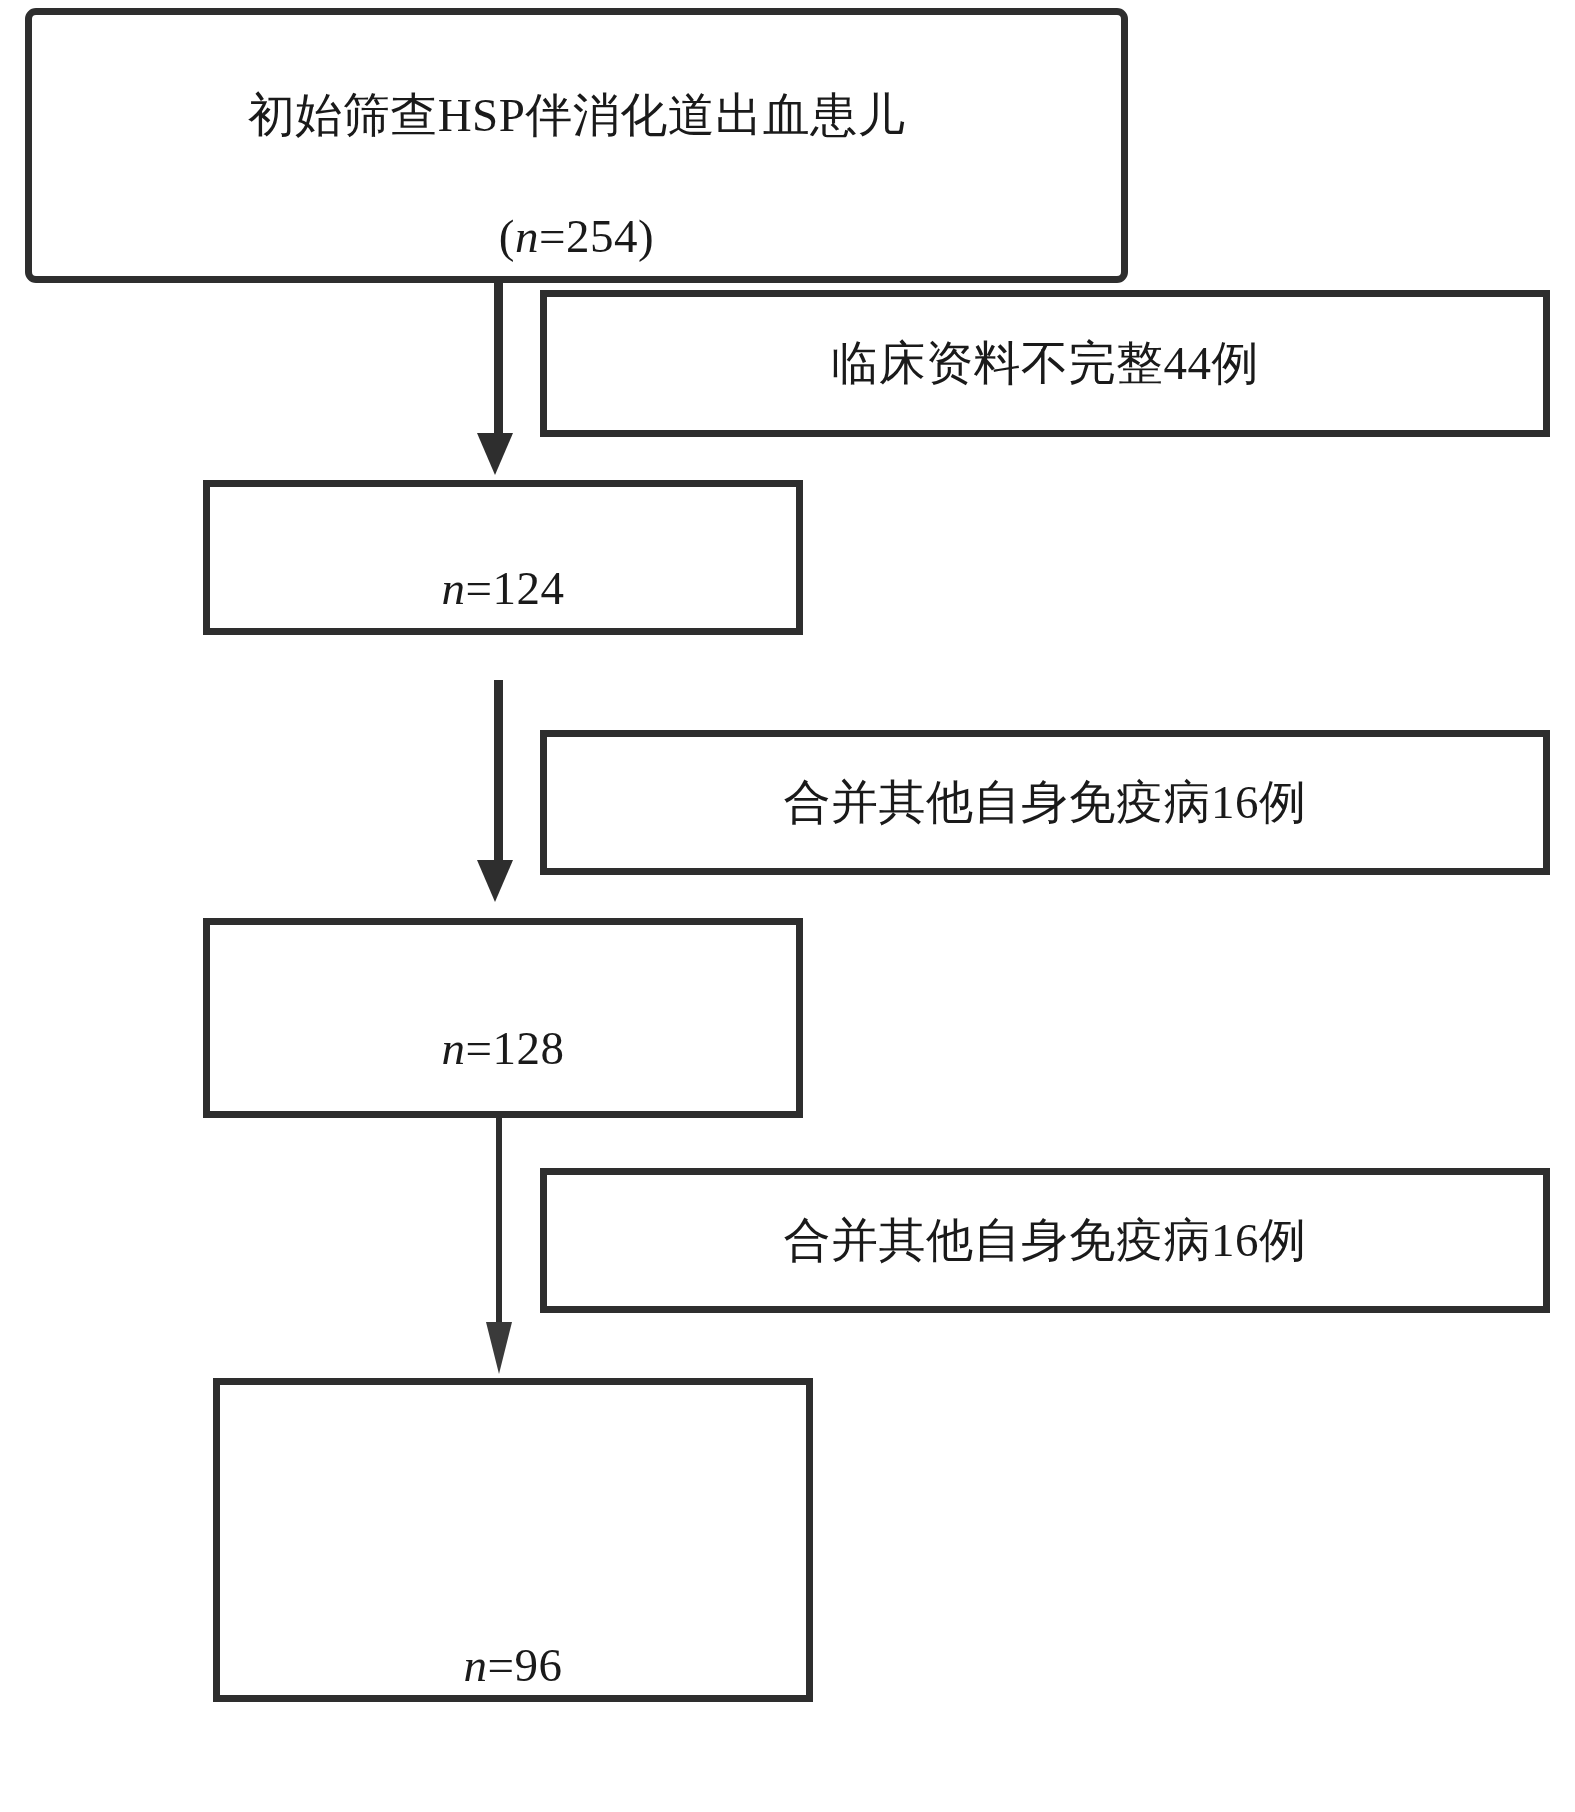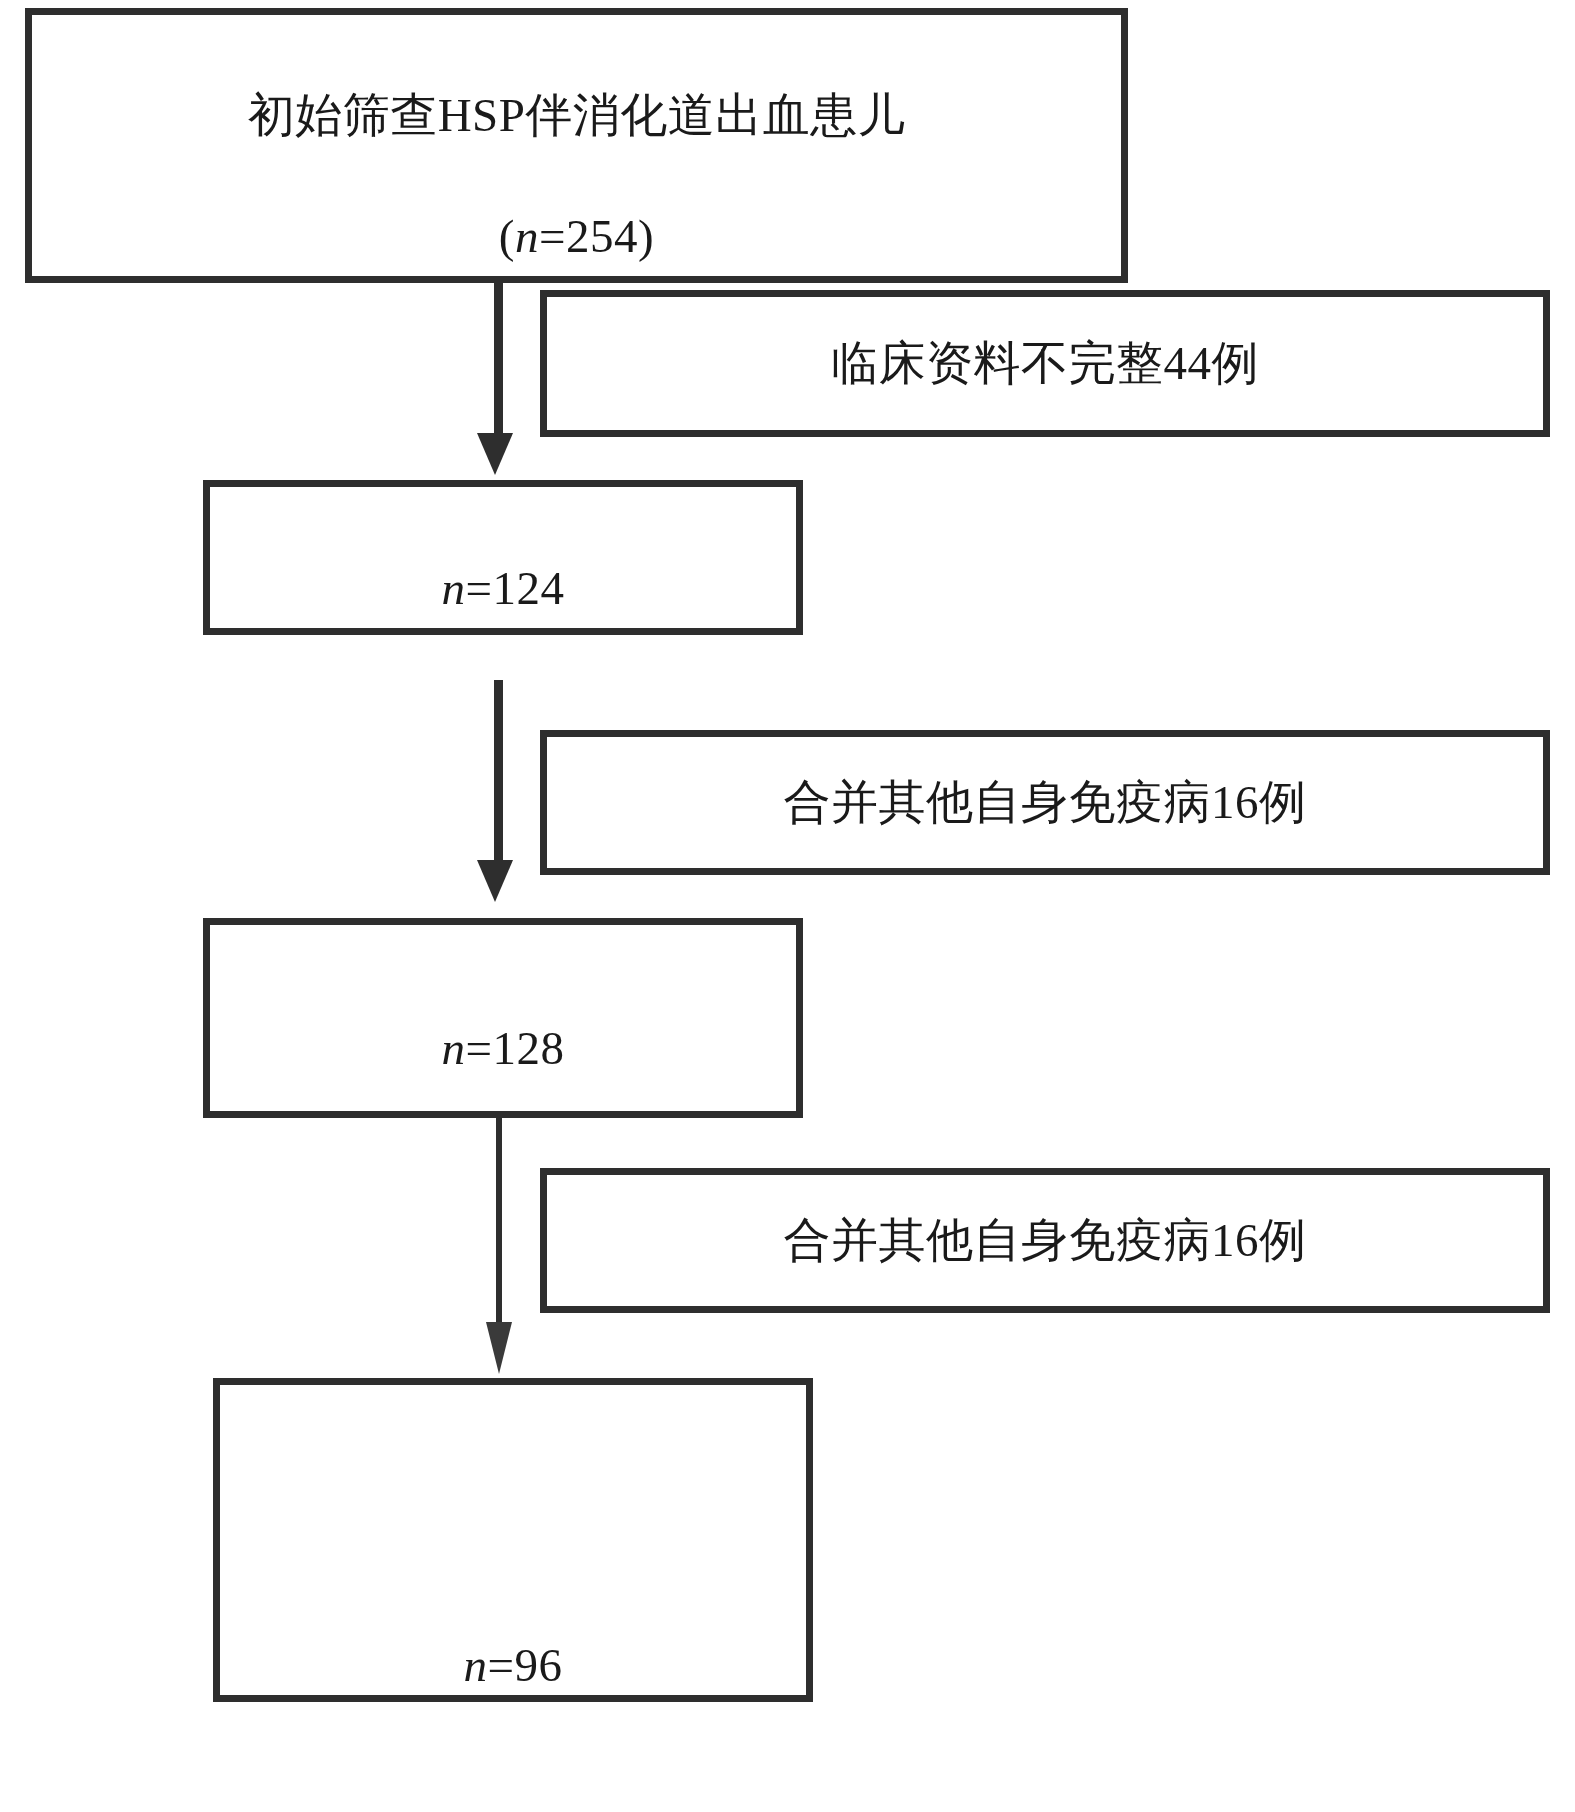--- a/index.html
+++ b/index.html
@@ -55,21 +55,21 @@
     border-right-width: 13px;
     border-top-width: 52px;
     border-top-color: #3a3a3a;
   }
 </style>
 </head>
 <body>
 
 <div id="page">
 
-  <div class="node-box" style="left:25px; top:8px; width:1103px; height:275px;">
+  <div class="node-box" style="left:25px; top:8px; width:1103px; height:275px;border-radius:11px;">
     <div class="box-text">
       <span>初始筛查HSP伴消化道出血患儿</span><br>
       <span><span>(</span><span class="ital">n</span><span>=254)</span></span>
     </div>
   </div>
 
   <div class="vline" style="left:494px; top:283px; width:9px; height:158px;"></div>
   <div class="arrowhead" style="left:477px; top:433px;"></div>
 
   <div class="node-box" style="left:540px; top:290px; width:1010px; height:147px;">

